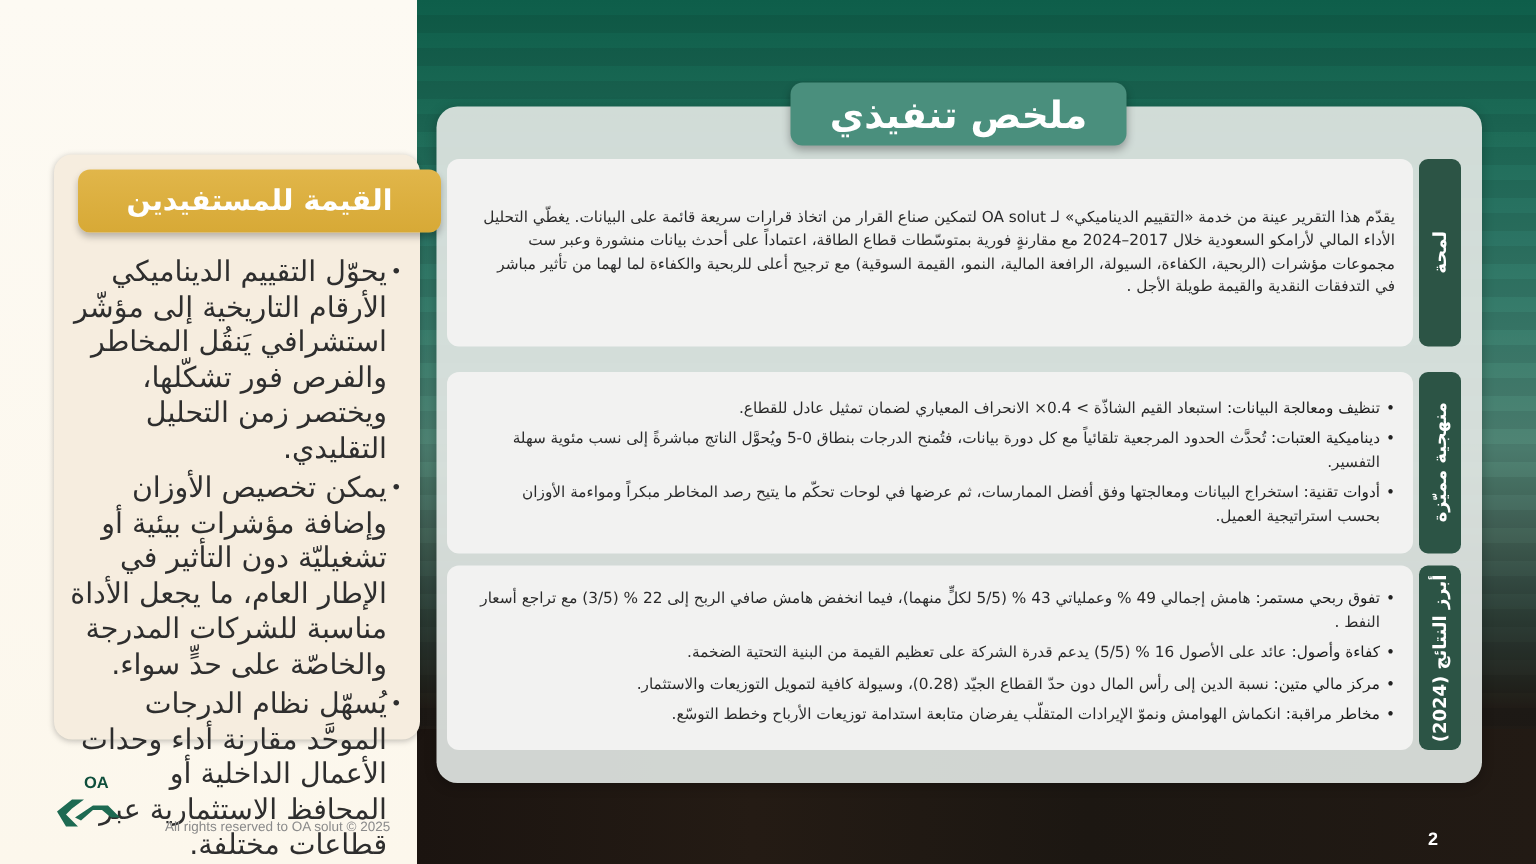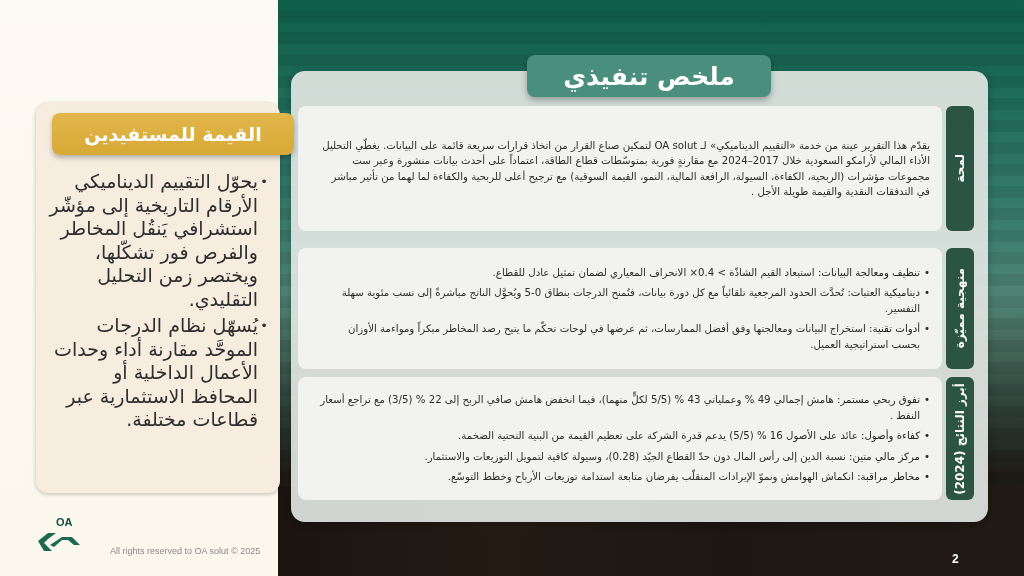--- a/index.html
+++ b/index.html
@@ -32,21 +32,21 @@
       background: linear-gradient(90deg, #1b1410 0%, #241b14 30%, #1c1712 60%, #221a14 100%);
     }
     
     .main-panel {
       position: absolute; left: 291px; top: 71px; width: 697px; height: 451px;
       background: rgba(225, 230, 227, 0.92);
       border-radius: 14px;
       box-shadow: 0 2px 8px rgba(0,0,0,0.25);
     }
     .title-badge {
-      position: absolute; left: 527px; top: 55px; width: 244px; height: 42px;
+      position: absolute; left: 527px; top: 55px; width: 224px; height: 42px;
       background: #4a8f7d;
       border-radius: 8px;
       box-shadow: 0 3px 6px rgba(0,0,0,0.3);
       display: flex; align-items: center; justify-content: center;
       color: #ffffff; font-size: 25px; font-weight: bold;
       font-family: "DejaVu Sans", sans-serif;
       direction: rtl;
     }
     .section {
       position: absolute; left: 298px; width: 676px;
@@ -171,20 +171,21 @@
     <div class="bullet">
       <b>مخاطر مراقبة:</b><span> انكماش الهوامش ونموّ الإيرادات المتقلّب يفرضان متابعة استدامة توزيعات الأرباح وخطط التوسّع.</span>
     </div>
   </div>
 </div>
 
 <div class="benefit-card"></div>
 <div class="benefit-title">القيمة للمستفيدين</div>
 <div class="benefit-list">
   <div class="item">يحوّل التقييم الديناميكي الأرقام التاريخية إلى مؤشّر استشرافي يَنقُل المخاطر والفرص فور تشكّلها، ويختصر زمن التحليل التقليدي.</div>
+  <div class="item">يمكن تخصيص الأوزان وإضافة مؤشرات بيئية أو تشغيليّة دون التأثير في الإطار العام، ما يجعل الأداة مناسبة للشركات المدرجة والخاصّة على حدٍّ سواء.</div>
   <div class="item">يُسهّل نظام الدرجات الموحَّد مقارنة أداء وحدات الأعمال الداخلية أو المحافظ الاستثمارية عبر قطاعات مختلفة.</div>
 </div>
 
 <svg class="logo" viewBox="0 0 48 36">
   <path d="M4 14 L14 6 L22 6 L14 12 L10 16 L14 20 L18 24 L10 24 Z" fill="#1d6a52"></path>
   <path d="M16 18 L28 10 L38 10 L46 18 L40 18 L34 13 L28 13 L20 20 Z" fill="#1d6a52"></path>
 </svg>
 <div class="logo-text">OA</div>
 <div class="copyright">All rights reserved to OA solut © 2025</div>
 <div class="page-number">2</div>

